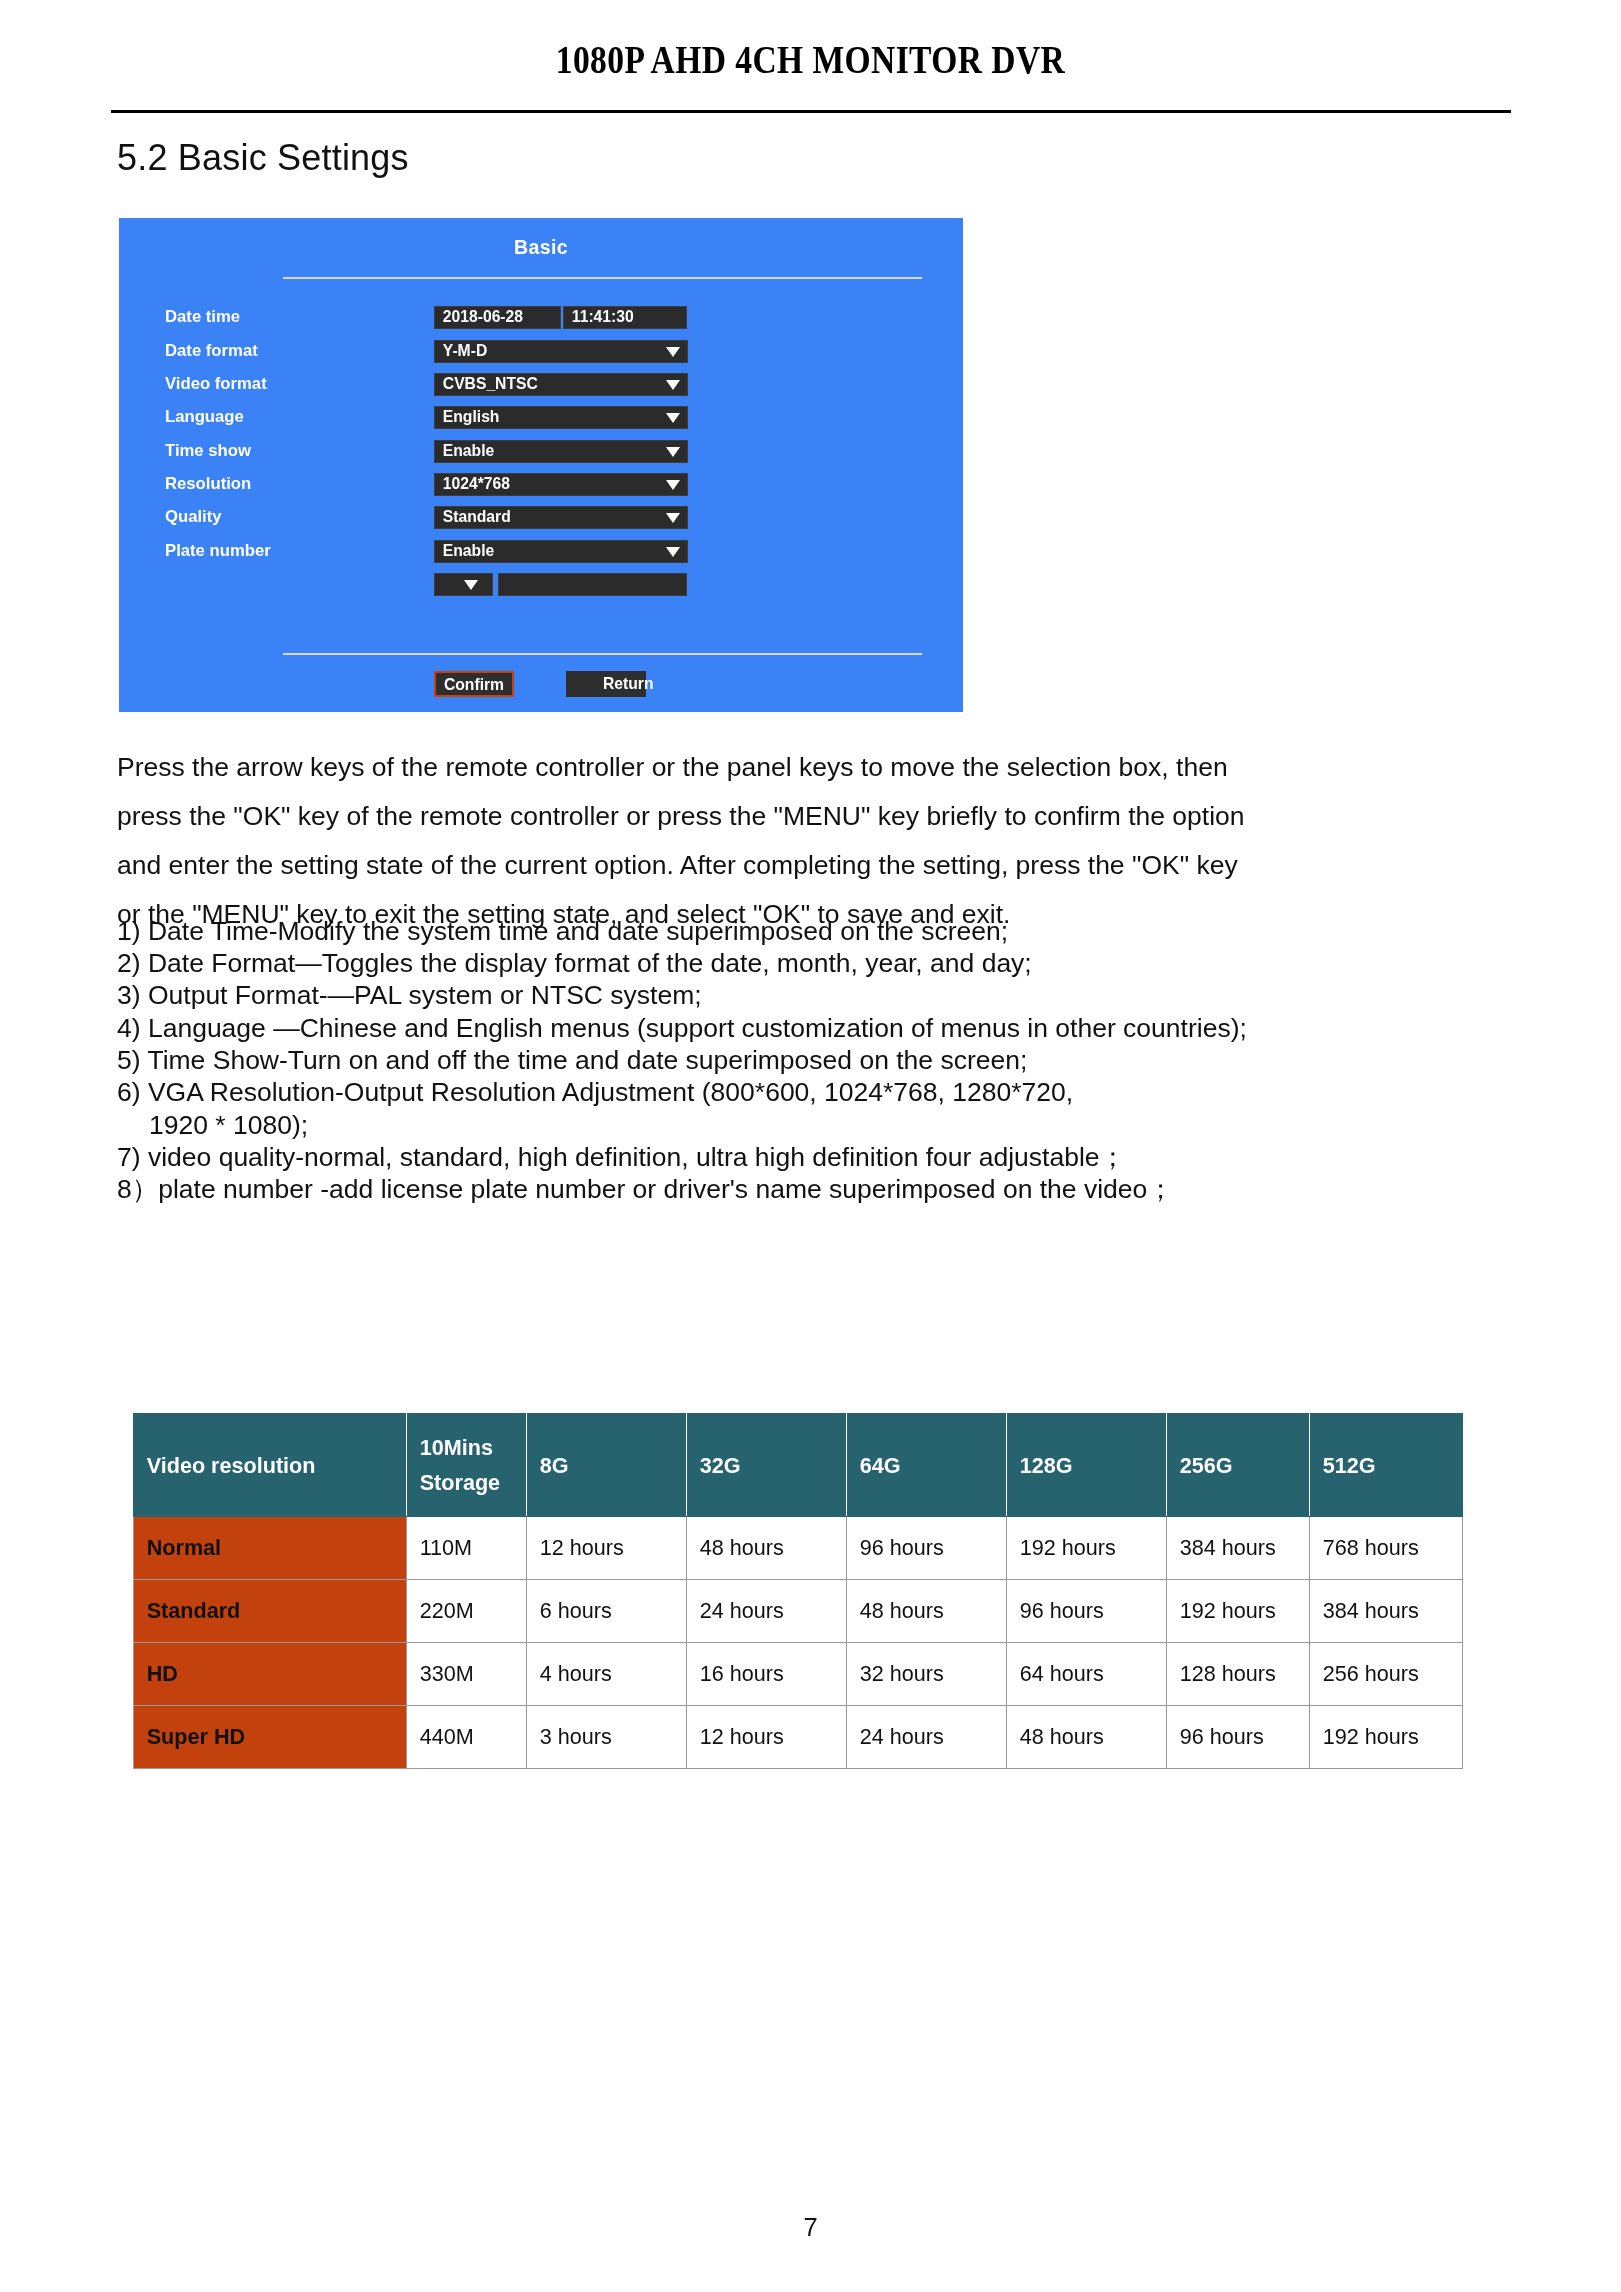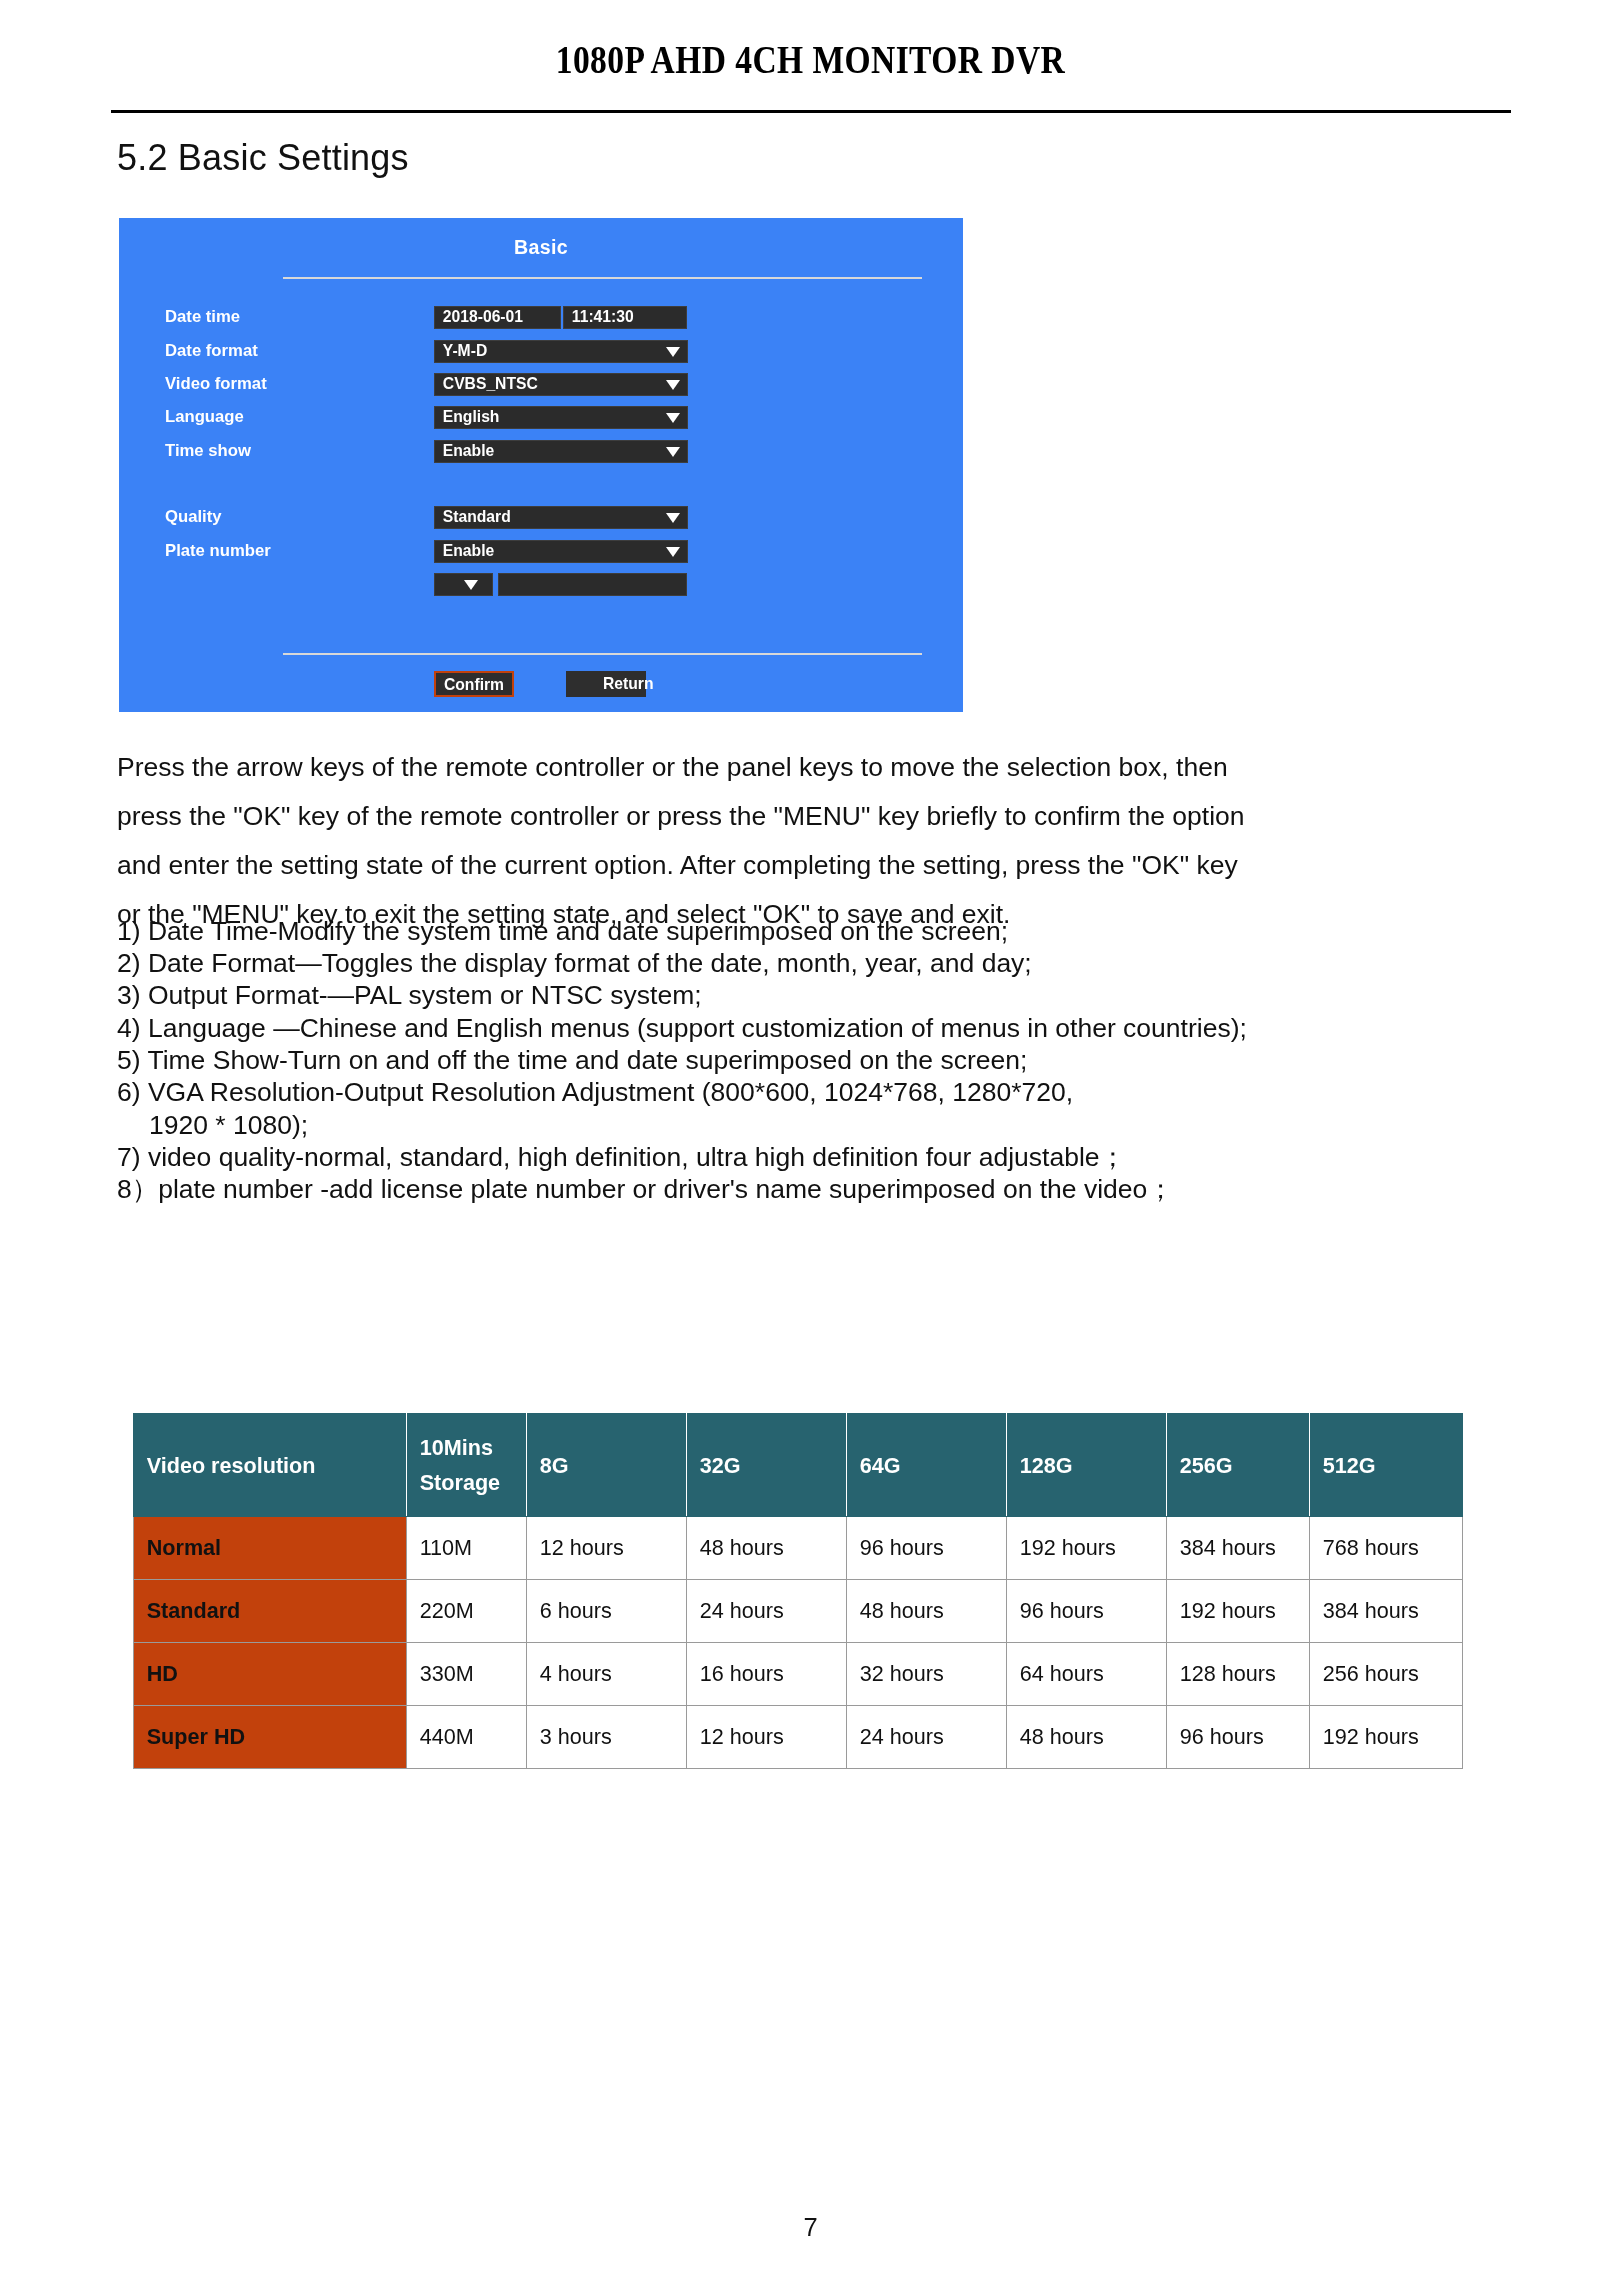--- a/index.html
+++ b/index.html
@@ -247,21 +247,21 @@
 
   <div class="section-heading">5.2 Basic Settings</div>
 
   <div class="dvr-panel">
     <div class="dvr-title">Basic</div>
     <div class="dvr-rule-top"></div>
 
     <div class="dvr-row" style="top:86px">
       <span class="dvr-label">Date time</span>
       <div class="dvr-field datebox">
-        <span class="val">2018-06-01</span>
+        <span class="val">2018-06-28</span>
       </div>
       <div class="dvr-field timebox">
         <span class="val">11:41:30</span>
       </div>
     </div>
 
     <div class="dvr-row" style="top:120px">
       <span class="dvr-label">Date format</span>
       <div class="dvr-field select">
         <span class="val">Y-M-D</span>
@@ -286,20 +286,27 @@
     </div>
 
     <div class="dvr-row" style="top:220px">
       <span class="dvr-label">Time show</span>
       <div class="dvr-field select">
         <span class="val">Enable</span>
         <span class="dvr-caret"></span>
       </div>
     </div>
 
+    <div class="dvr-row" style="top:253px">
+      <span class="dvr-label">Resolution</span>
+      <div class="dvr-field select">
+        <span class="val">1024*768</span>
+        <span class="dvr-caret"></span>
+      </div>
+    </div>
 
     <div class="dvr-row" style="top:286px">
       <span class="dvr-label">Quality</span>
       <div class="dvr-field select">
         <span class="val">Standard</span>
         <span class="dvr-caret"></span>
       </div>
     </div>
 
     <div class="dvr-row" style="top:320px">

